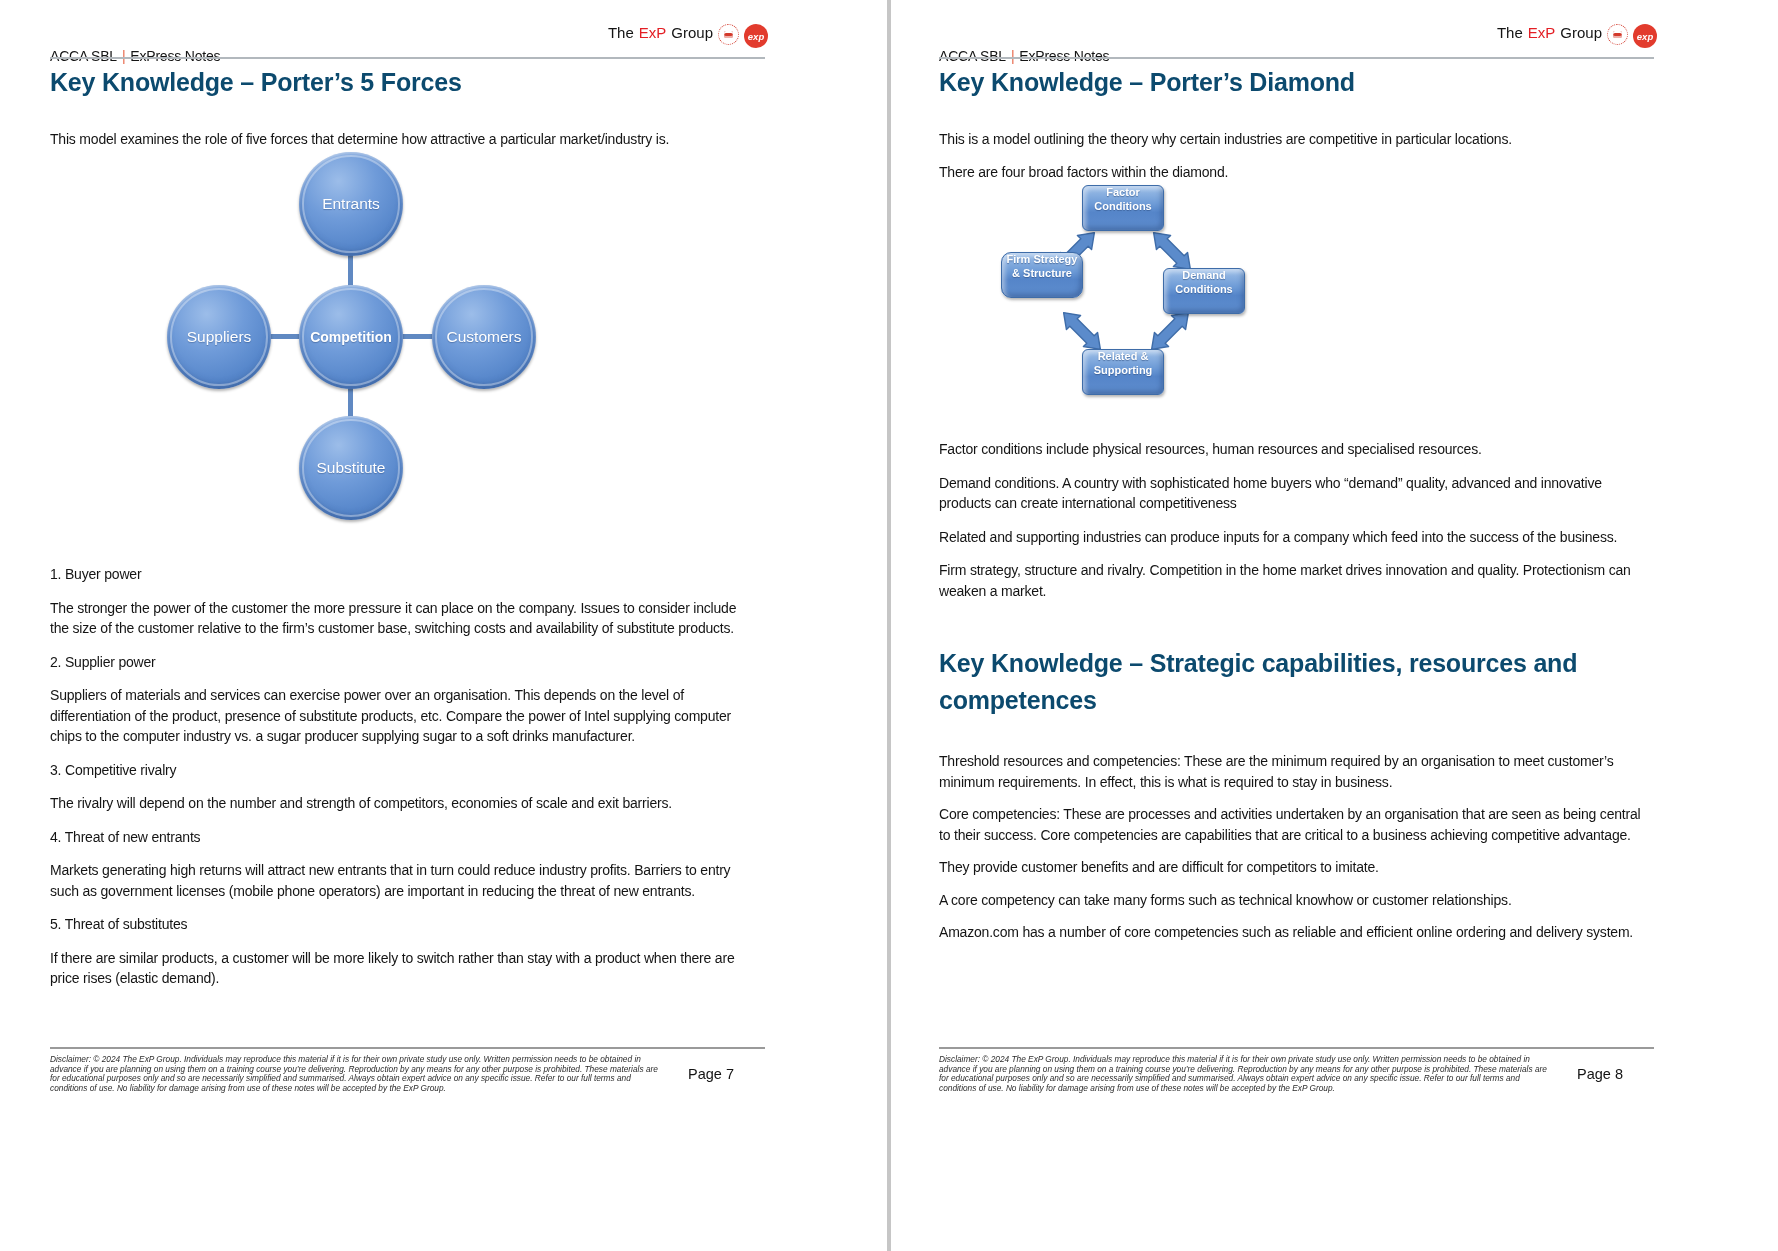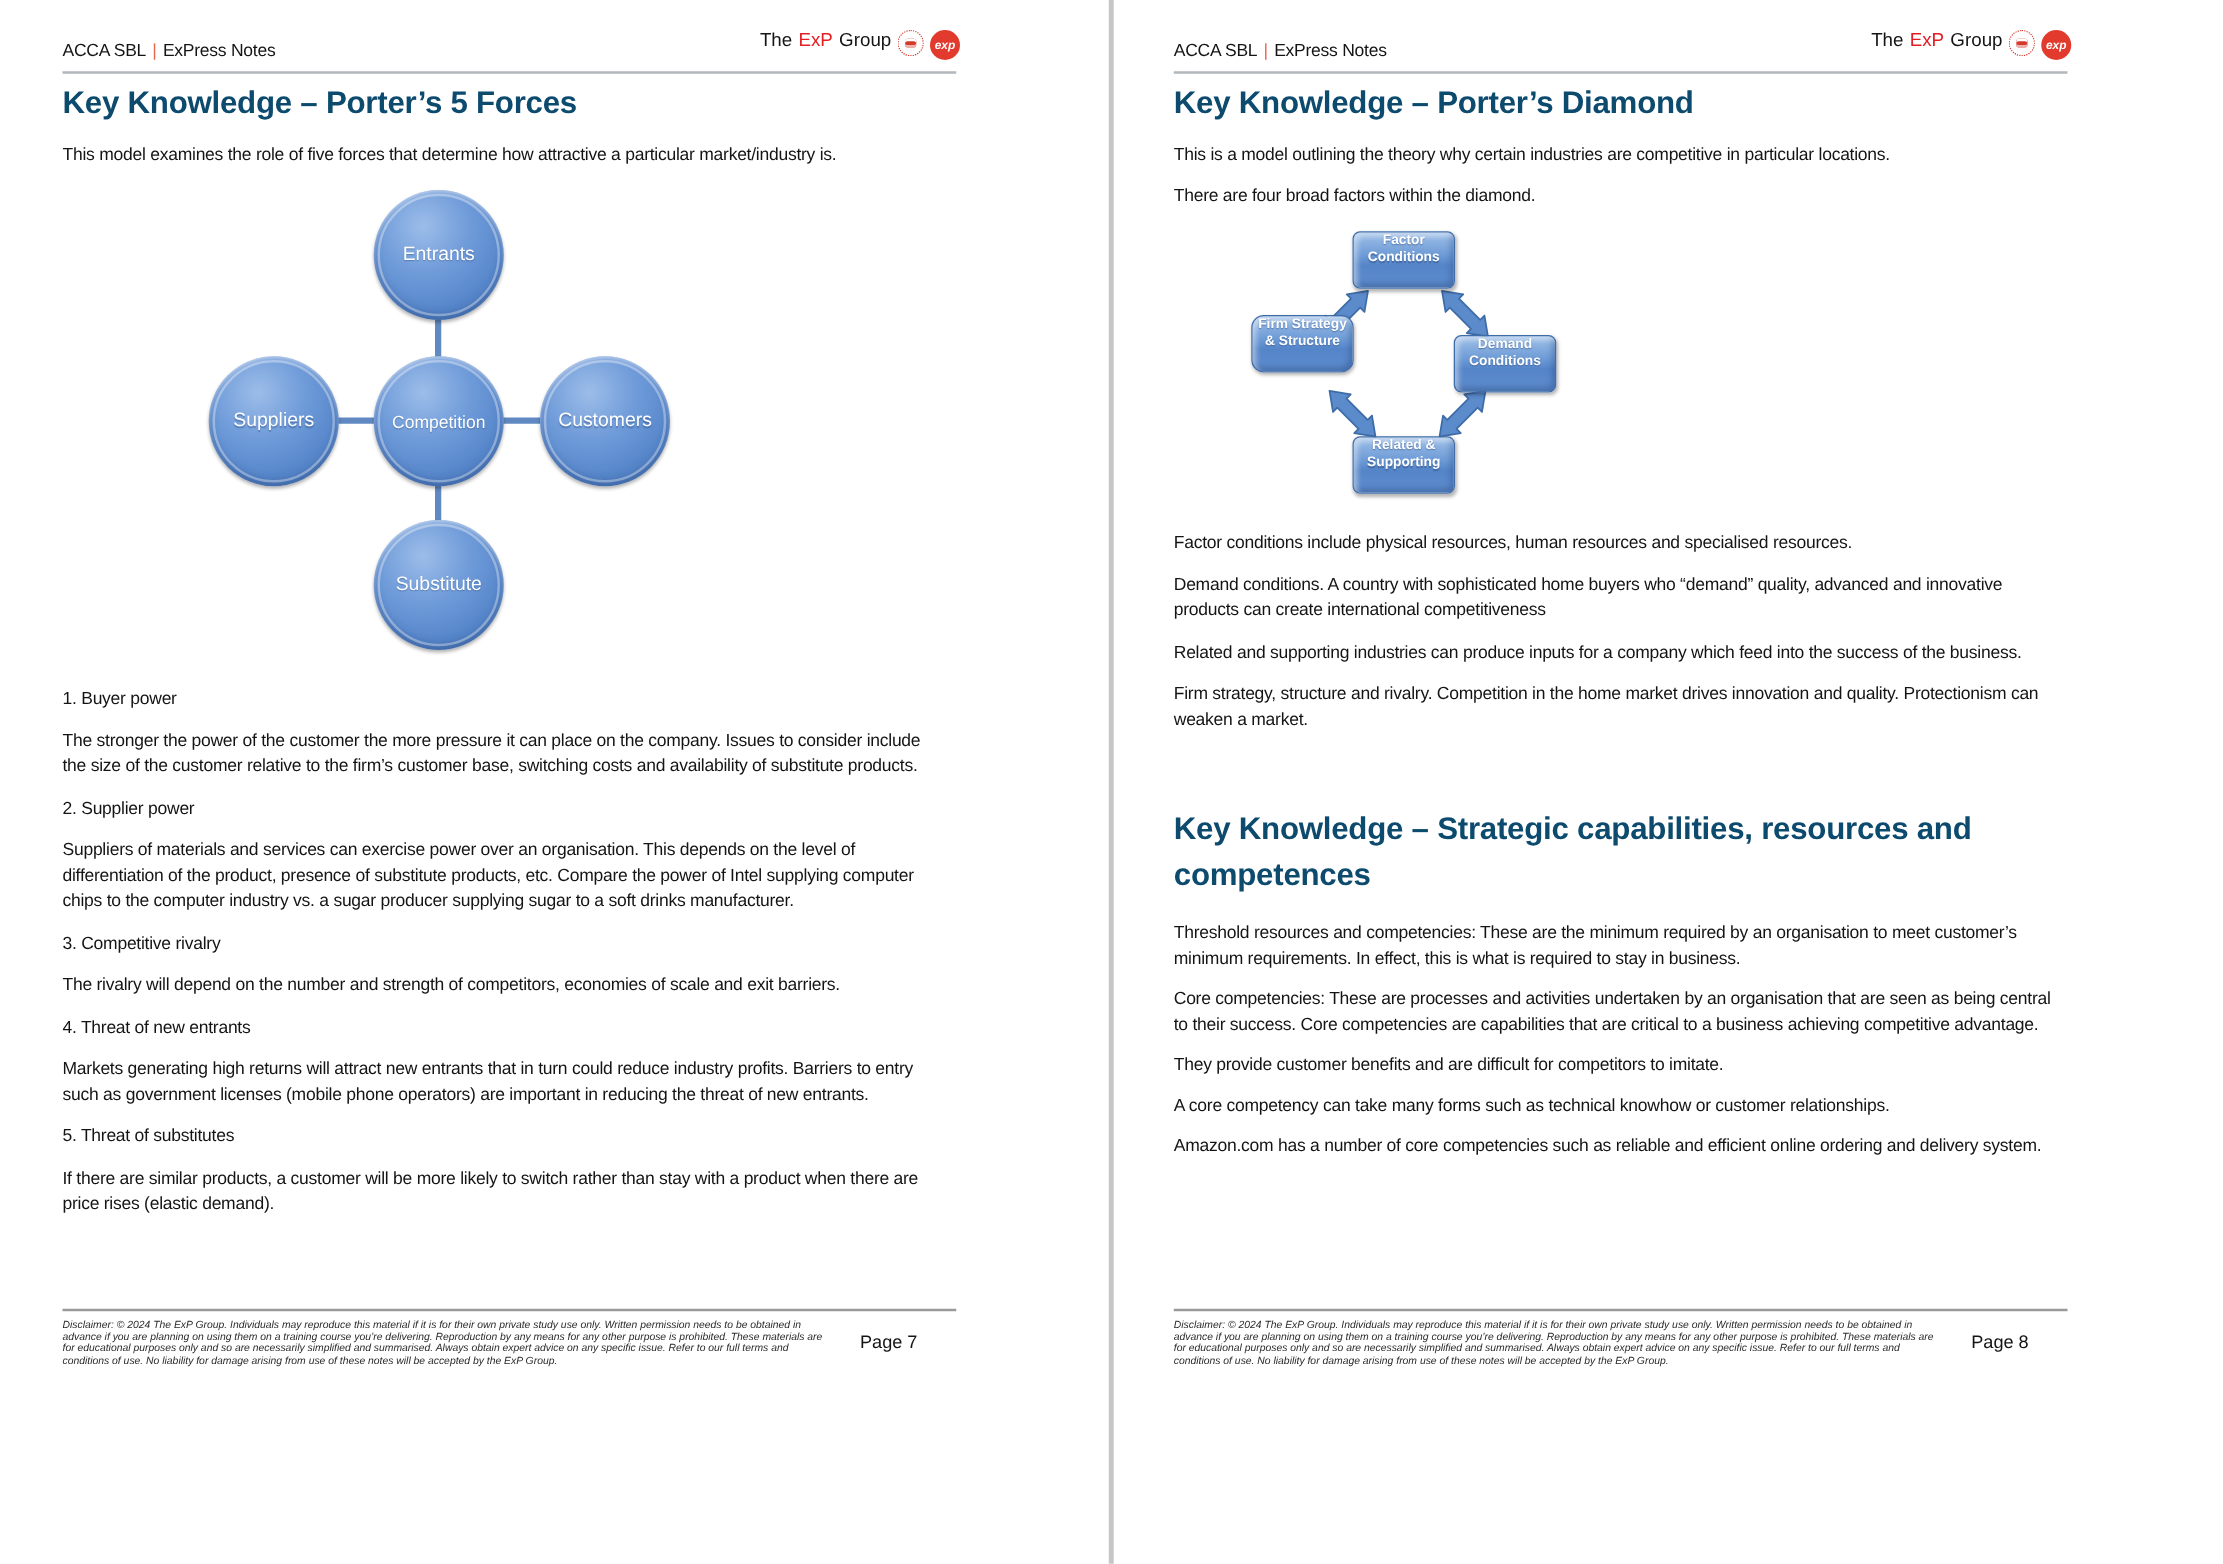--- a/index.html
+++ b/index.html
@@ -24,38 +24,38 @@
     box-shadow: inset 0 2px 0 #fff, inset 0 -2px 0 rgba(255,255,255,.6); }
   .expcircle { width: 24px; height: 24px; border-radius: 50%; background: #e23b2d;
     display: flex; align-items: center; justify-content: center;
     color: #fff; font-size: 9.5px; font-style: italic; font-weight: bold; }
   .hdr-rule { position: absolute; top: 57px; left: 50px; width: 715px; height: 2px; background: #b2b8bd; }
 
   
   .h1 { position: absolute; top: 68px; left: 50px; font-size: 25px; font-weight: bold;
     color: #0c4a6e; letter-spacing: -0.2px; white-space: nowrap; }
   .h1.wrap { white-space: normal; width: 720px; line-height: 37px; }
-  .body-text { font-size: 14px; line-height: 20.5px; letter-spacing: -0.2px; }
+  .body-text { font-size: 14px; line-height: 20.5px; letter-spacing: -0.2px; margin-top: 16px; }
   .oneline { white-space: nowrap; }
   .abs { position: absolute; }
   .flow { position: absolute; left: 50px; width: 705px; }
   .flow p { margin: 0 0 13px 0; }
   .flow.tight p { margin: 0 0 12px 0; }
 
   
   .forces { position: absolute; left: 0; top: 150px; width: 765px; height: 380px; }
   .connector { position: absolute; background: #6089c2; }
   .circle { position: absolute; width: 104px; height: 104px; border-radius: 50%;
     background: radial-gradient(circle at 38% 28%, #9cbde9 0%, #6f9bd9 38%, #5787cb 68%, #4a78b8 100%);
     box-shadow: inset 0 2px 3px rgba(255,255,255,.45), inset 0 -4px 7px rgba(25,55,110,.35), 0 2px 3px rgba(0,0,0,.3);
     display: flex; align-items: center; justify-content: center; }
   .circle::after { content: ""; position: absolute; inset: 3px; border-radius: 50%;
     border: 2px solid rgba(255,255,255,.35); }
   .circle span { color: #fff; font-size: 15.5px; text-shadow: 0 1px 1px rgba(30,60,110,.4); }
-  .circle.center span { font-size: 14px; font-weight: normal; }
+  .circle.center span { font-size: 14px; font-weight: bold; }
 
   
   .dbox { position: absolute; width: 82px; height: 46px; border-radius: 6px;
     background: linear-gradient(180deg, #9fc0e8 0%, #6c9ad6 42%, #5585c9 60%, #5e8dce 100%);
     border: 1px solid #3e6ca8;
     box-shadow: inset 3px 3px 4px rgba(255,255,255,.45), inset -2px -3px 5px rgba(25,55,105,.35), 1px 2px 3px rgba(0,0,0,.3);
     display: flex; align-items: flex-start; justify-content: center; text-align: center; }
   .dbox span { color: #fff; font-size: 11px; font-weight: bold; line-height: 13.5px; width: 76px;
     text-shadow: 0 1px 1px rgba(30,60,110,.5); }
   .darrows { position: absolute; left: 140px; top: 220px; }

